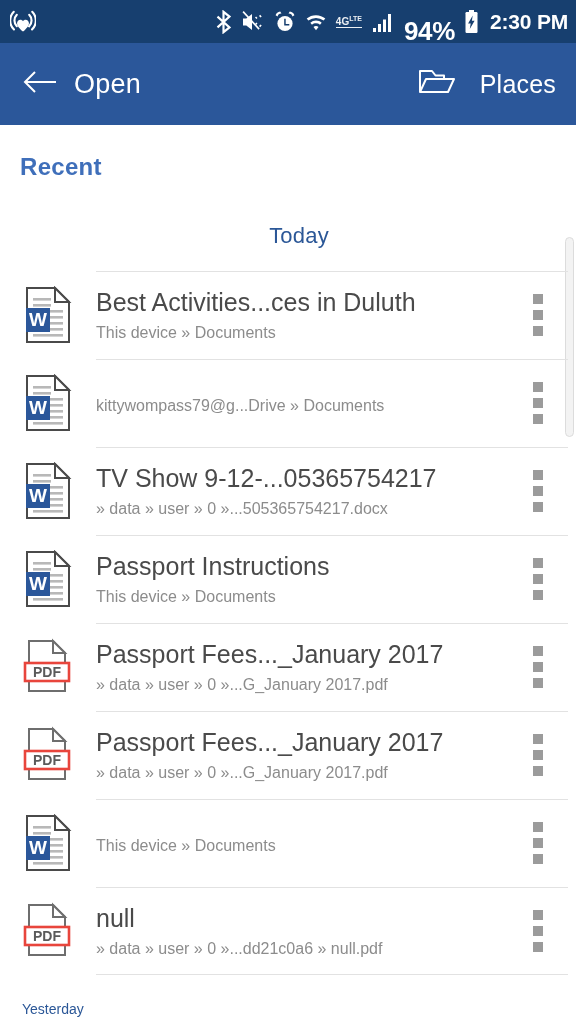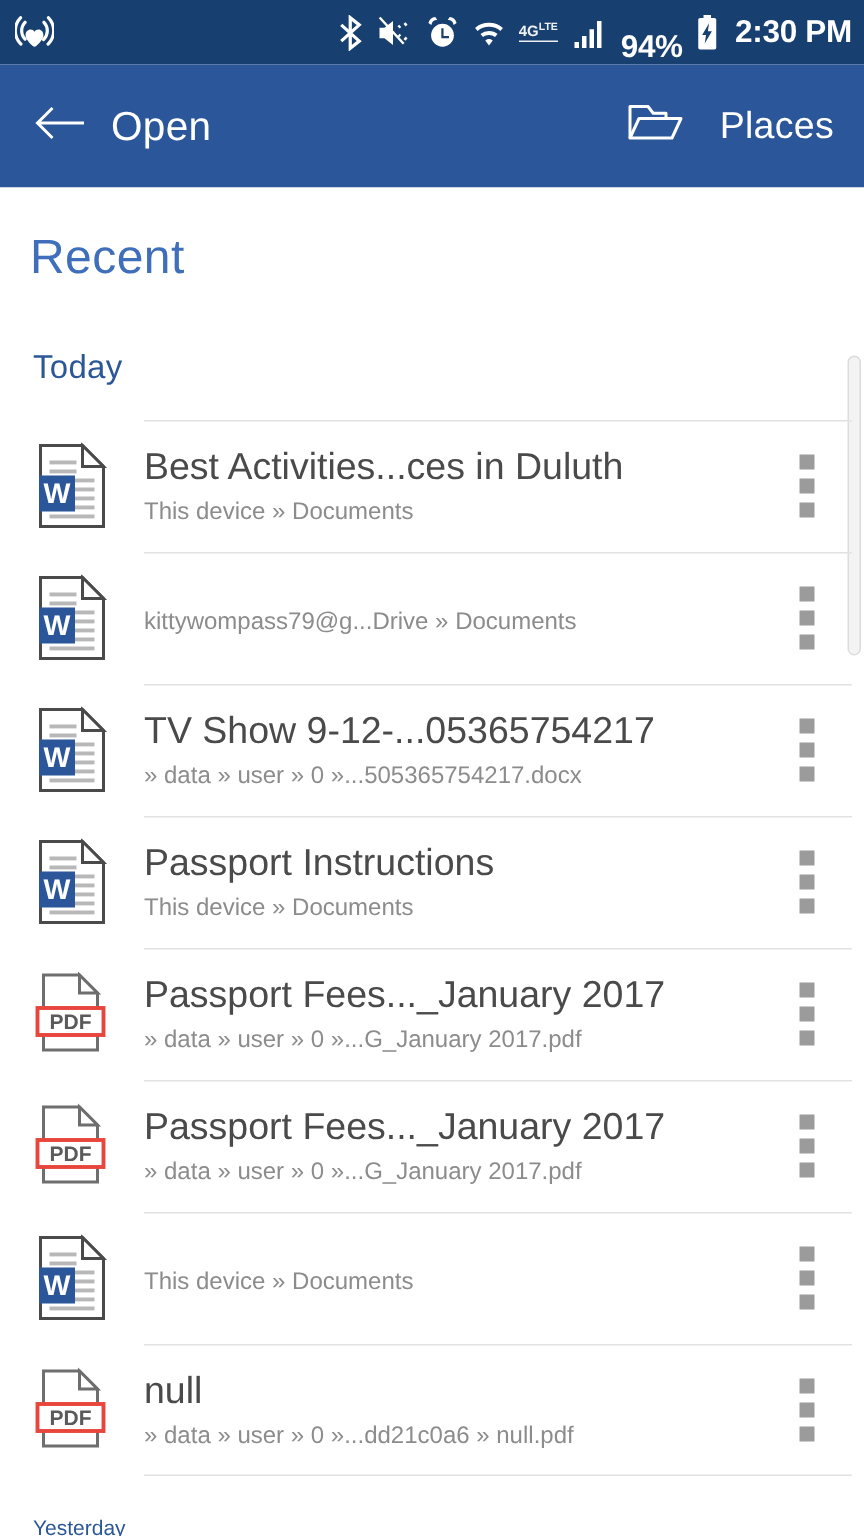--- a/index.html
+++ b/index.html
@@ -12,44 +12,44 @@
   #app { position:relative; width:576px; height:1024px; background:#fff; }
 
   
   .statusbar{
     height:43px; background:#173f6f; color:#fff;
     display:flex; align-items:center; padding:0 8px 0 10px;
   }
   .sb-left{ display:flex; align-items:center; }
   .sb-right{ margin-left:auto; display:flex; align-items:center; gap:9px; }
   .sb-icon{ display:flex; align-items:center; justify-content:center; }
-  .sb-batt-pct{ font-size:21px; font-weight:bold; letter-spacing:-0.3px;margin-top:20px; }
+  .sb-batt-pct{ font-size:26px; font-weight:bold; letter-spacing:-0.3px;margin-top:20px; }
   .sb-time{ font-size:21px; font-weight:bold; letter-spacing:-0.2px; margin-left:2px;}
   .sb-4g{ font-size:10px; font-weight:bold; letter-spacing:0px; opacity:.92;
           border-bottom:1.5px solid #fff; line-height:1.05; padding:0 0 0 0;}
 
   
   .appbar{
     height:82px; background:#2b579a; color:#fff;
     display:flex; align-items:center; padding:0 18px 0 16px;
   }
   .back-btn{ width:48px; height:48px; display:flex; align-items:center; justify-content:center; }
   .appbar-title{ font-size:27px; font-weight:400; margin-left:10px; letter-spacing:.2px; }
   .places-btn{ margin-left:auto; display:flex; align-items:center; gap:24px; padding:6px 2px;text-align:right; }
   .places-label{ font-size:25px; font-weight:400; letter-spacing:.2px; }
 
   
   .content{ position:relative; height:909px; background:#fff; overflow:hidden; }
   .recent-title{
-    color:#3f6fba; font-size:32px; font-weight:400;
+    color:#3f6fba; font-size:24px; font-weight:700;
     padding:28px 0 0 20px; letter-spacing:.3px;
   }
   .section-label{
     color:#2b5797; font-size:22px; font-weight:400;
-    padding:42px 0 0 22px; letter-spacing:.2px;
+    padding:42px 0 0 22px; letter-spacing:.2px;text-align:center;
   }
 
   .file-list{ margin-top:22px; }
   .file-row{
     position:relative; display:flex; align-items:center;
     height:88px; padding:0 12px 0 14px;
   }
   .file-row + .file-row::before,
   .file-list .file-row:first-child::before{
     content:""; position:absolute; left:96px; right:8px; top:0;

